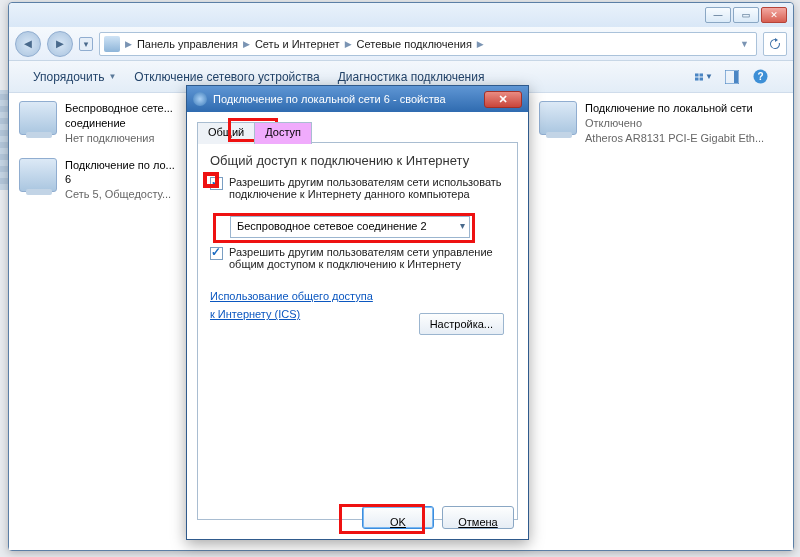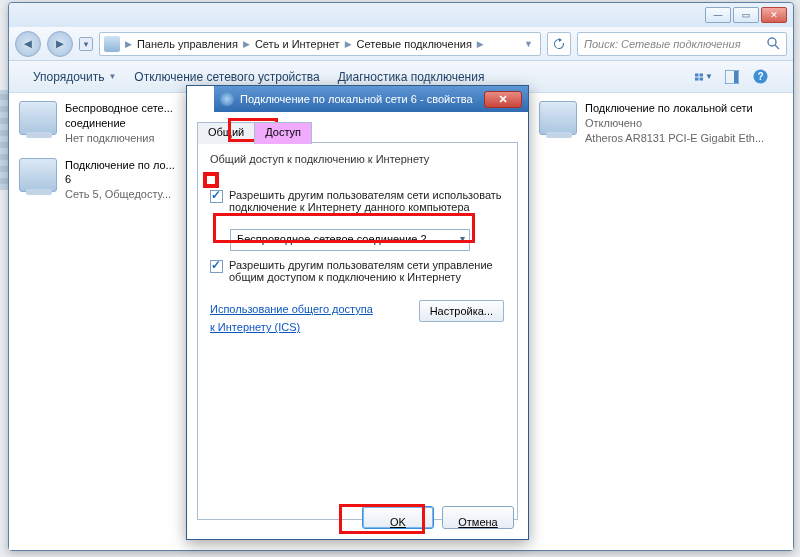--- a/index.html
+++ b/index.html
@@ -64,42 +64,42 @@
   .conn-sub{color:#666;}
 
   
   .dialog {
     position:absolute; left:186px; top:85px; width:343px; height:455px;
     background:#fff; border:1px solid #2f5a8c;
     box-shadow:0 4px 14px rgba(0,0,0,.35);
   }
   .dlg-title {
     height:26px; background:linear-gradient(#5f96d4,#2f6bb0);
-    display:flex; align-items:center; padding:0 6px; color:#fff; font-size:11px;margin-left:27px;
+    display:flex; align-items:center; padding:0 6px; color:#fff; font-size:11px;
   }
   .dlg-title .dlg-icon{width:14px;height:14px;background:radial-gradient(#a9d0f5,#3a79b9);
     border-radius:50%; margin-right:6px;}
   .dlg-close{ margin-left:auto; width:38px; height:17px; border-radius:3px;
     background:linear-gradient(#e98b82,#c9453a); border:1px solid #a23028; color:#fff;
     font-size:11px; display:flex; align-items:center; justify-content:center; cursor:pointer; font-weight:bold;}
   .dlg-body{ padding:8px 10px 0 10px; height:calc(100% - 26px); position:relative;}
   .tabs{ display:flex; height:22px; position:relative; top:2px; }
   .tab{ font-size:11px; padding:3px 10px; border:1px solid #a9bdd1; background:#eef2f7;
     border-bottom:none; margin-right:-1px; position:relative; cursor:pointer;}
   .tab.active{ background:#f0abfc; z-index:2; }
   .panel{ border:1px solid #a9bdd1; background:#fff; height:378px; padding:10px 12px;}
-  .group-title{font-size:11px; color:#333; margin-bottom:24px;}
+  .group-title{font-size:13px; color:#333; margin-bottom:8px;}
   .chk-row{display:flex; align-items:flex-start; gap:6px; font-size:11px; color:#222; margin-bottom:6px;}
   .chk{width:13px;height:13px;border:1px solid #7a9ec2; background:#fff; position:relative; flex-shrink:0; margin-top:1px;}
   .chk.checked::after{content:"✓"; position:absolute; left:0; top:-3px; font-size:12px; color:#1a6bc2; font-weight:bold;}
   .dropdown{ width:240px; height:22px; border:1px solid #9bb5cf; background:#fff;
     font-size:11px; padding:3px 18px 3px 6px; position:relative; margin:2px 16px 8px 20px;}
   .dropdown::after{content:"▾"; position:absolute; right:4px; top:3px; font-size:10px; color:#4a6a8c;}
   .link{color:#0b57c0; font-size:11px; text-decoration:underline; line-height:1.4; cursor:pointer;}
-  .settings-btn{ position:absolute; right:24px; top:188px; height:22px; padding:0 10px;
+  .settings-btn{ position:absolute; right:24px; top:201px; height:22px; padding:0 10px;
     font-size:11px; border:1px solid #9bb5cf; background:linear-gradient(#fdfefe,#e6edf5);
     border-radius:2px; cursor:pointer;text-align:center;}
   .dlg-buttons{ position:absolute; bottom:10px; right:14px; display:flex; gap:8px;}
   .btn{ height:23px; min-width:72px; padding:0 14px; font-size:11px;
     border:1px solid #8aa7c4; border-radius:3px; background:linear-gradient(#fdfefe,#e6edf5);
     cursor:pointer; display:flex; align-items:flex-end; justify-content:center;text-decoration:underline;}
   .btn.focus{ border:1px solid #3c8dde; box-shadow:inset 0 0 0 1px #79b7f1;}
 
   .red-box{ position:absolute; border:3px solid #e11; pointer-events:none; }
   .red-fill{ position:absolute; border:4px solid #e11; pointer-events:none; }
@@ -134,27 +134,20 @@
       <span class="bc-chev">▶</span>
       <span>Сеть и Интернет</span>
       <span class="bc-chev">▶</span>
       <span>Сетевые подключения</span>
       <span class="bc-chev">▶</span>
       <span style="margin-left:auto" class="bc-chev">▼</span>
     </div>
     <div class="refresh-btn">
       <svg width="12" height="12" viewBox="0 0 12 12">
           <path d="M6 1a5 5 0 1 0 4.9 4H9.8A4 4 0 1 1 6 2v2l3-2-3-2z" fill="#3c70a8"></path>
-        </svg>
-    </div>
-    <div class="search">
-      <span>Поиск: Сетевые подключения</span>
-      <svg width="13" height="13" viewBox="0 0 13 13">
-          <circle cx="5" cy="5" r="4" stroke="#5a86b5" stroke-width="1.5" fill="none"></circle>
-          <line x1="8" y1="8" x2="12" y2="12" stroke="#5a86b5" stroke-width="1.5"></line>
         </svg>
     </div>
   </div>
 
   <div class="toolbar">
     <div class="toolbar-item">
       <span>Упорядочить</span>
       <span class="drop">▼</span>
     </div>
     <div class="toolbar-item">

